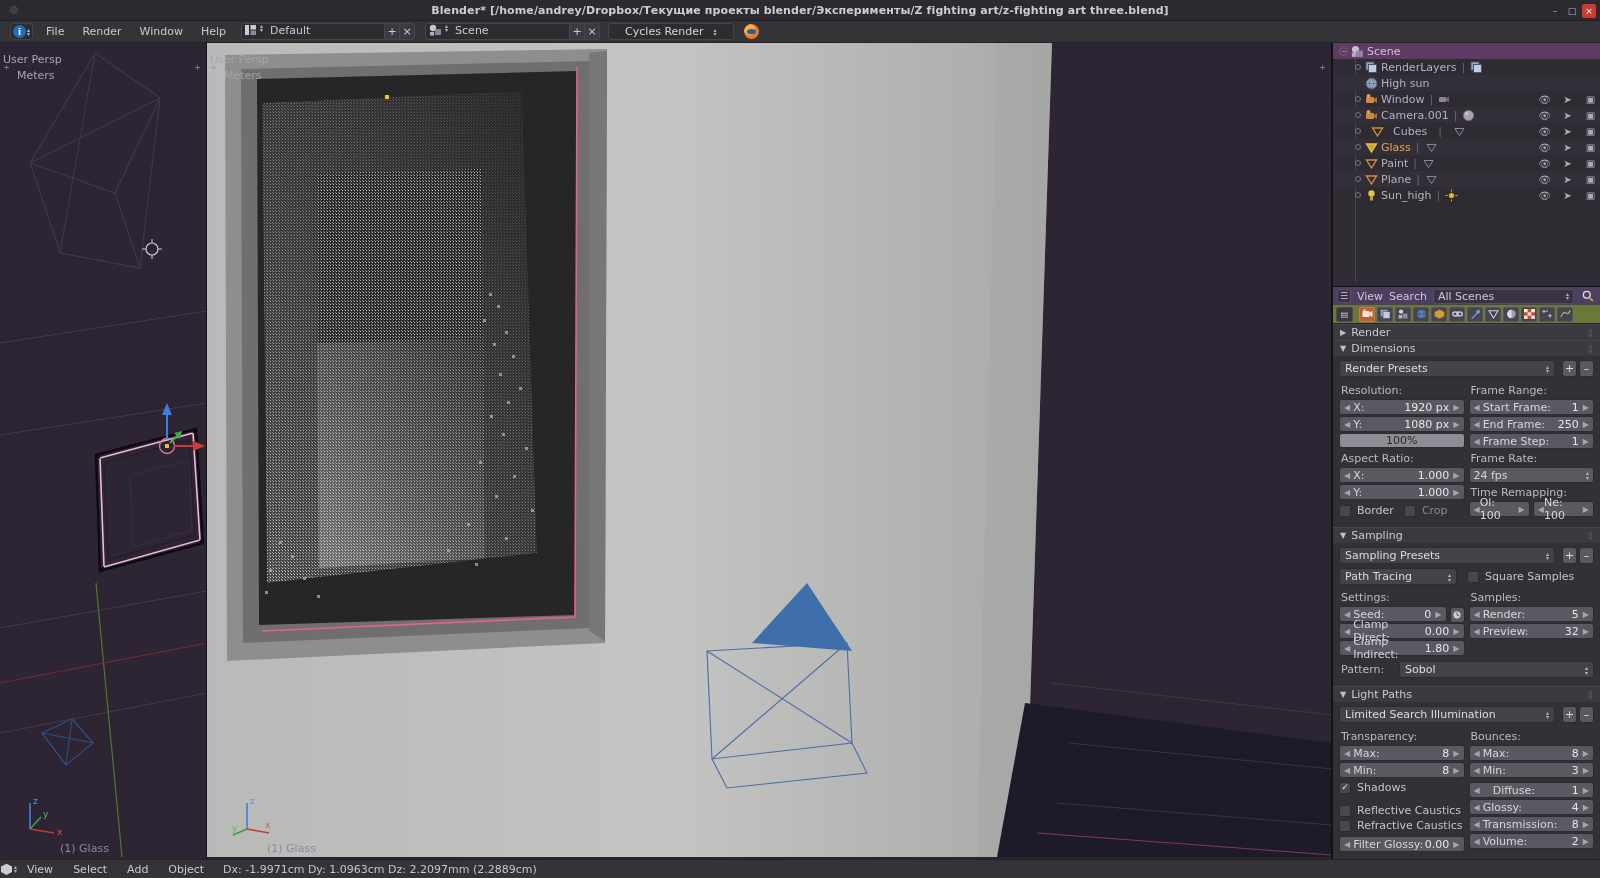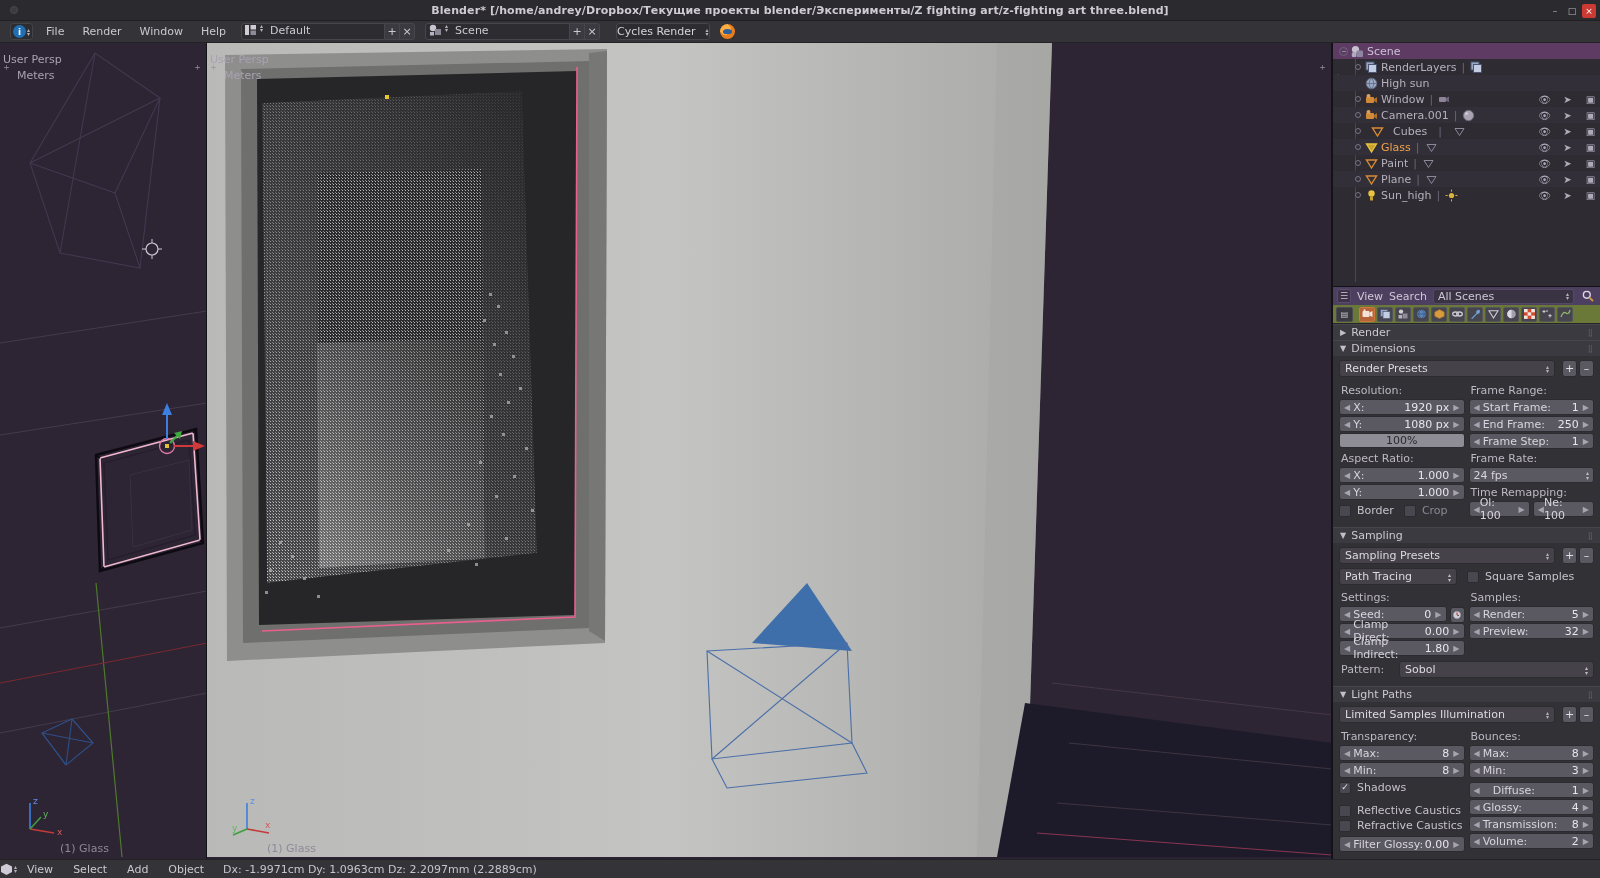--- a/index.html
+++ b/index.html
@@ -42,21 +42,21 @@
   .screen-box{
     display:flex;align-items:flex-start;height:17px;background:#2d2d31;border:1px solid #46464c;
     border-radius:3px 0 0 3px; padding:0 3px; gap:3px;
   }
   .screen-val{ background:#2d2d31; color:#ccc9d0; font-size:11px; padding:0 10px 0 4px; min-width:115px;}
   .sqbtn{ width:15px;height:17px;background:#3a3a40;border:1px solid #46464c;border-left:none;
           display:flex;align-items:center;justify-content:center;color:#cdcad1;font-size:11px;}
   .sqbtn:last-child{ border-radius:0 3px 3px 0;}
   .engine-box{
     display:flex;align-items:center;height:17px;background:#2d2d31;border:1px solid #46464c;
-    border-radius:3px;padding:0 0; gap:10px; margin-left:16px;
+    border-radius:3px;padding:0 16px; gap:10px; margin-left:8px;
   }
   .blender-logo{ width:15px;height:15px;border-radius:50%;
      background:radial-gradient(circle at 35% 35%, #ffae42 0 40%, #e87d1e 41% 100%);
      position:relative; margin-left:10px;}
   .blender-logo::after{ content:""; position:absolute; left:3px; top:5px; width:9px;height:5px;
      border-radius:50% 50% 40% 40%; background:#2b5f9e; }
   .stats{ color:#b9b5bd; font-size:11px; margin-left:8px; white-space:nowrap;}
 
   
   .main{ flex:1; display:flex; min-height:0; }
@@ -906,21 +906,21 @@
           </div>
 
           <div class="panel-hdr">
             <span class="tri">▼</span>
             <span>Light Paths</span>
             <span class="grip">⣿</span>
           </div>
           <div class="pcontent">
             <div class="row" style="margin-bottom:5px;">
               <div class="sel-fld" style="flex:1;">
-                <span>Limited Samples Illumination</span>
+                <span>Limited Search Illumination</span>
                 <span class="dd-arrows">
                     <span>▴</span>
                     <span>▾</span>
                   </span>
               </div>
               <div class="plusminus">
                 <div class="pm">+</div>
                 <div class="pm">–</div>
               </div>
             </div>

